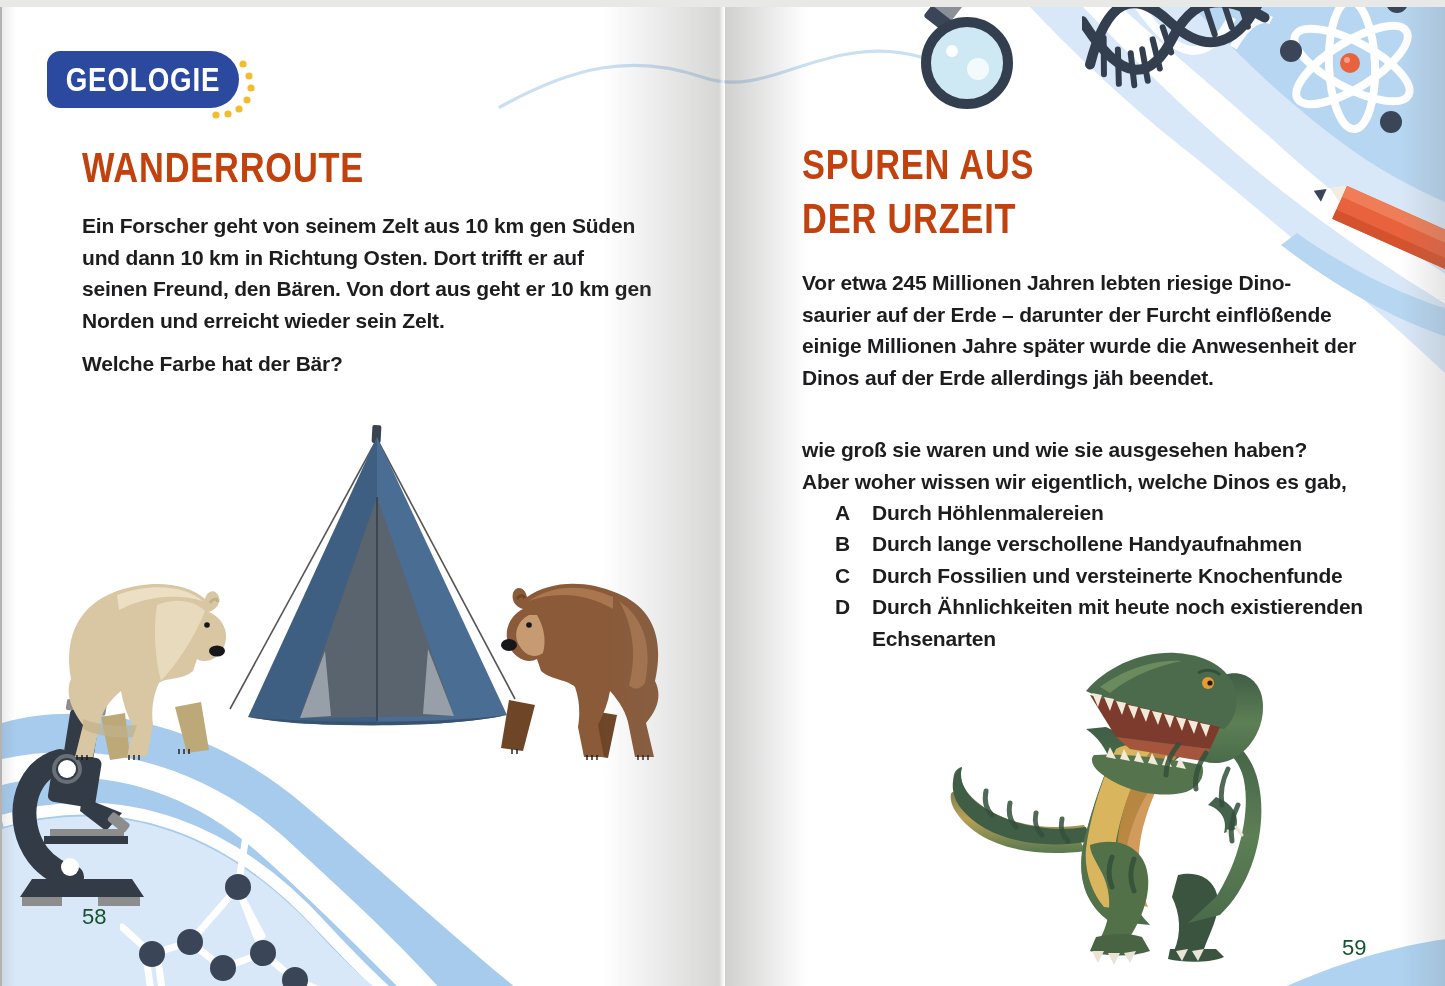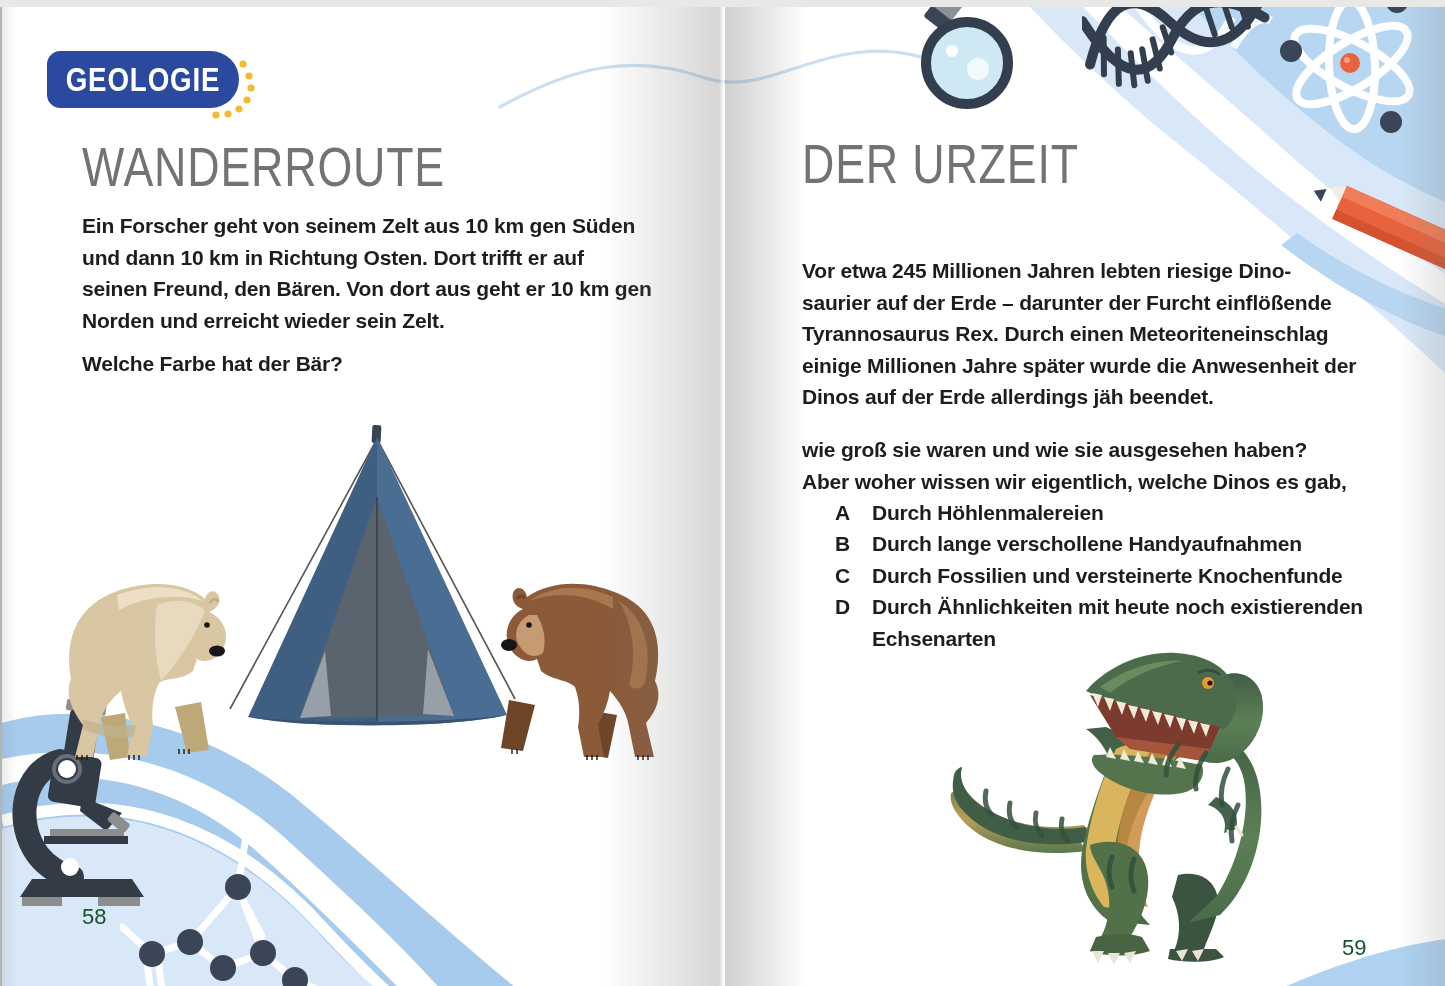--- a/index.html
+++ b/index.html
@@ -20,21 +20,21 @@
     background:linear-gradient(to right,rgba(120,120,118,0),rgba(120,120,118,.20));pointer-events:none;}
   .edge-l{left:0;top:0;width:14px;height:986px;
     background:linear-gradient(to right,rgba(120,120,118,.14),rgba(120,120,118,0));pointer-events:none;}
 
   
   .badge{left:45px;top:44px;width:192px;height:57px;background:#2b4a9f;
     border-radius:14px 30px 30px 14px;display:flex;align-items:center;justify-content:center;}
   .badge span{color:#fff;font-weight:700;font-size:33px;letter-spacing:1px;
     transform:scaleX(.84);transform-origin:center;white-space:nowrap;}
 
-  .h-title{color:#737373;font-weight:400;font-size:56px;line-height:54px;white-space:nowrap;}
+  .h-title{color:#c2410c;font-weight:700;font-size:43px;line-height:54px;white-space:nowrap;}
   .h-title span{display:inline-block;transform:scaleX(.80);transform-origin:left;letter-spacing:1px;}
 
   .body-txt{font-size:21px;line-height:31.6px;font-weight:700;color:#1d1d1f;letter-spacing:-.2px;white-space:nowrap;}
   .pagenum{font-size:22px;color:#14532d;font-weight:400;}
 
   .opt-row{display:flex;font-size:21px;line-height:31.4px;font-weight:700;color:#1d1d1f;letter-spacing:-.2px;}
   .opt-letter{width:37px;flex:0 0 37px;}
   .opt-text{width:505px;}
 
   svg{display:block;}
@@ -262,27 +262,27 @@
           <line x1="591" y1="336" x2="591" y2="341"></line>
         <line x1="455" y1="330" x2="455" y2="335"></line>
           <line x1="460" y1="330" x2="460" y2="335"></line>
       </g>
     </g>
   </svg>
 
   <div class="abs pagenum" style="left:80px;top:897px;">58</div>
 
   <div class="abs h-title" style="left:800px;top:130px;">
+    <div><span>SPUREN AUS</span></div>
     <div><span>DER URZEIT</span></div>
   </div>
 
-  <div class="abs body-txt" style="left:800px;top:248px;">
+  <div class="abs body-txt" style="left:800px;top:260px;">
     <div>Vor etwa 245 Millionen Jahren lebten riesige Dino-</div>
     <div>saurier auf der Erde – darunter der Furcht einflößende</div>
-    <div>Tyrannosaurus Rex. Durch einen Meteoriteneinschlag</div>
     <div>einige Millionen Jahre später wurde die Anwesenheit der</div>
     <div>Dinos auf der Erde allerdings jäh beendet.</div>
   </div>
 
   <div class="abs body-txt" style="left:800px;top:427px;">
     <div>wie groß sie waren und wie sie ausgesehen haben?</div>
     <div>Aber woher wissen wir eigentlich, welche Dinos es gab,</div>
   </div>
 
   <div class="abs" style="left:833px;top:490px;">

